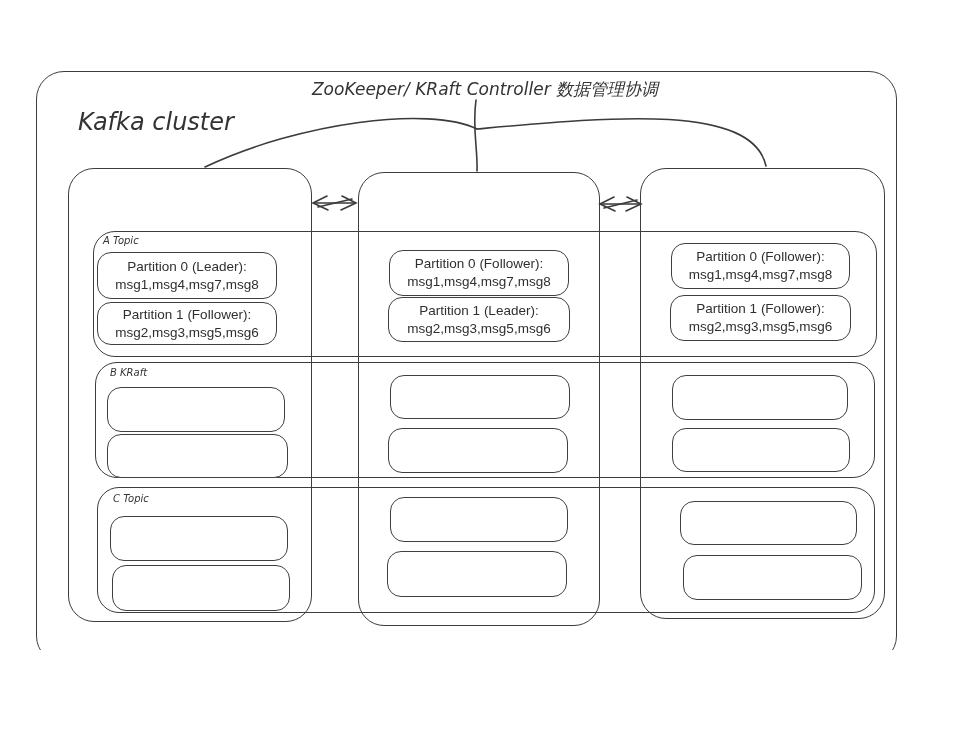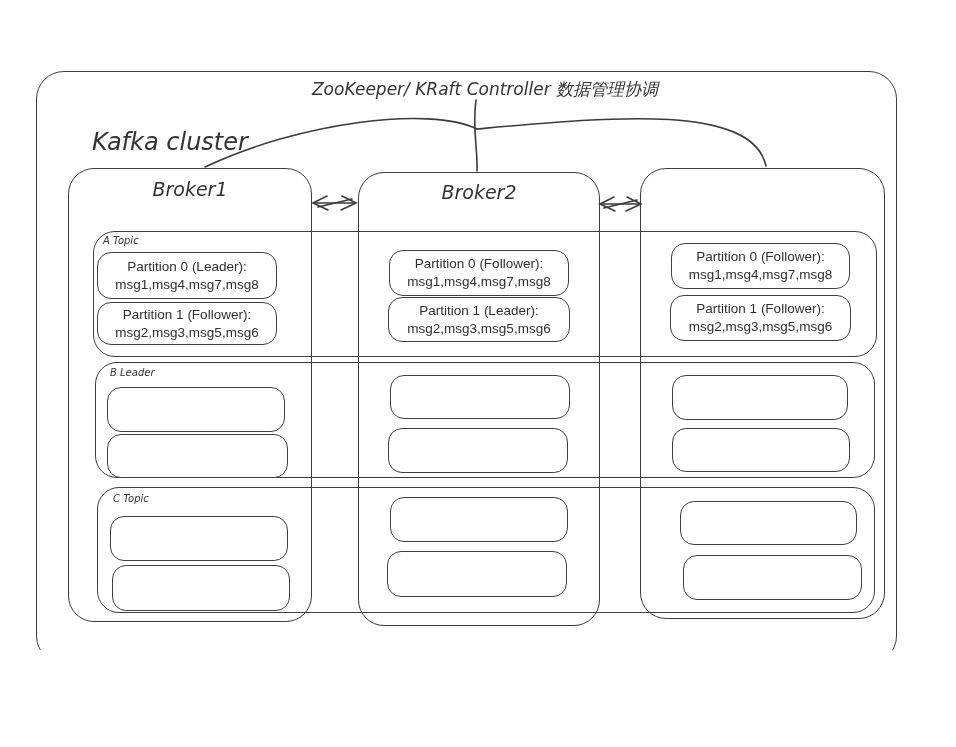--- a/index.html
+++ b/index.html
@@ -63,35 +63,33 @@
 </style>
 </head>
 <body>
 
 <div class="canvas">
 
   <div class="box outer-box" style="left:36px; top:71px; width:861px; height:593px;"></div>
 
   <div class="hand controller-title" style="left:270px; top:78px; width:430px;">ZooKeeper/ KRaft Controller 数据管理协调</div>
 
-  <div class="hand cluster-label" style="left:92px; top:108px;margin-top:20px;">Kafka cluster</div>
+  <div class="hand cluster-label" style="left:78px; top:108px;">Kafka cluster</div>
 
   <div class="box band" style="left:93px; top:231px; width:784px; height:126px;"></div>
   <div class="box band" style="left:95px; top:362px; width:780px; height:116px;"></div>
   <div class="box band" style="left:97px; top:487px; width:778px; height:126px;"></div>
 
   <div class="box broker" style="left:68px; top:168px; width:244px; height:454px;"></div>
   <div class="box broker" style="left:358px; top:172px; width:242px; height:454px;"></div>
   <div class="box broker" style="left:640px; top:168px; width:245px; height:451px;"></div>
 
-  <div class="hand broker-label" style="left:68px; top:178px; width:244px;">Broker1</div>
-  <div class="hand broker-label" style="left:358px; top:181px; width:242px;">Broker2</div>
 
   <div class="hand topic-label" style="left:103px; top:235px;">A Topic</div>
-  <div class="hand topic-label" style="left:110px; top:367px;">B Leader</div>
+  <div class="hand topic-label" style="left:110px; top:367px;">B KRaft</div>
   <div class="hand topic-label" style="left:113px; top:493px;">C Topic</div>
 
   <div class="pbox" style="left:97px; top:252px; width:180px; height:47px;">
     <span>Partition 0 (Leader):</span>
     <span>msg1,msg4,msg7,msg8</span>
   </div>
   <div class="pbox" style="left:97px; top:302px; width:180px; height:43px;">
     <span>Partition 1 (Follower):</span>
     <span>msg2,msg3,msg5,msg6</span>
   </div>

